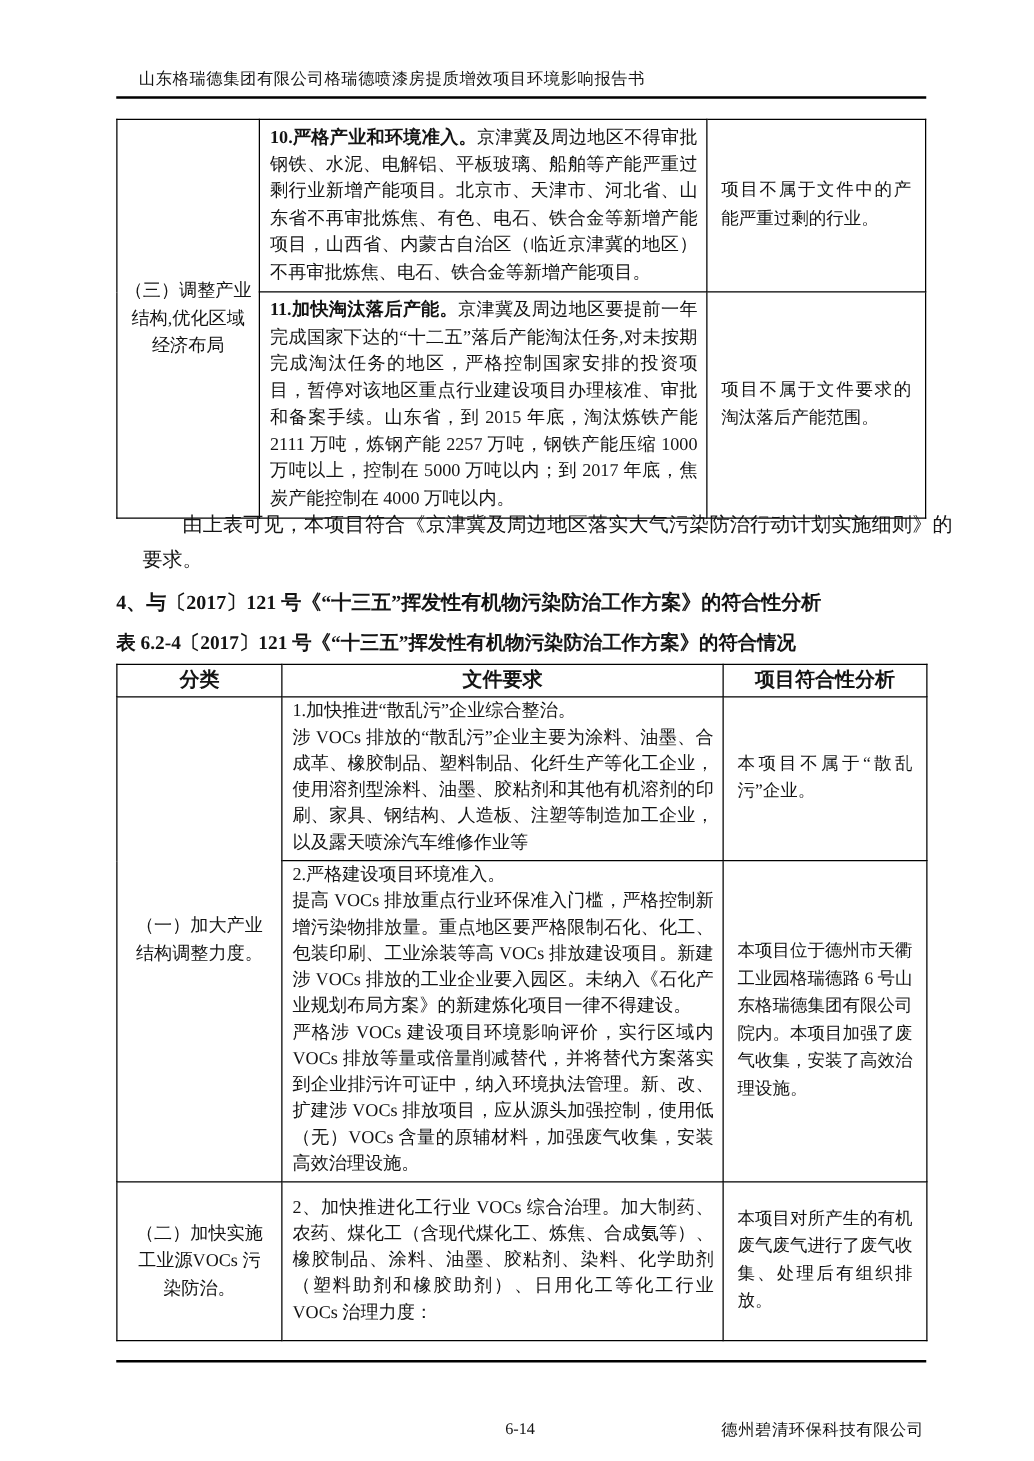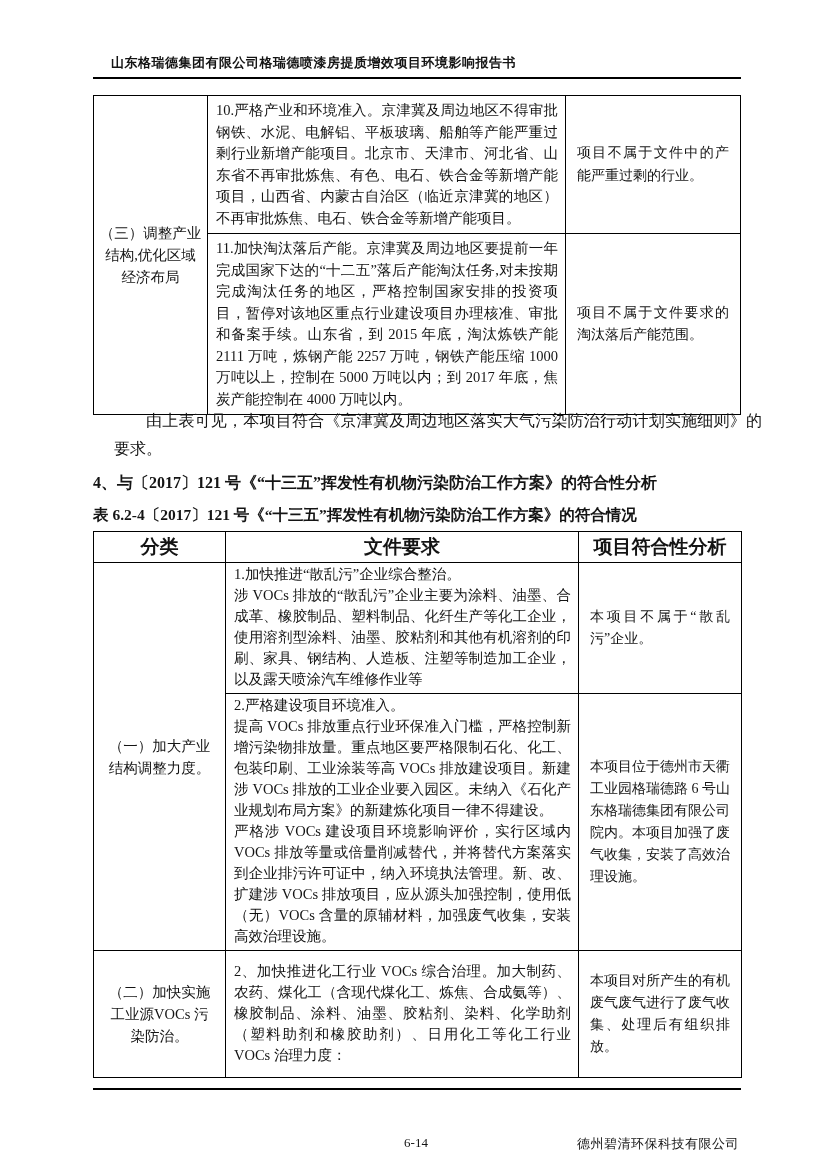--- a/index.html
+++ b/index.html
@@ -8,47 +8,47 @@
     position: relative;
     font-family: "Liberation Serif", "DejaVu Serif", serif;
     color: #141414;
     overflow: hidden;
   }
   .doc-header {
     position: absolute; top: 54px; left: 93px; width: 648px;
     display: flex; justify-content: space-between; align-items: flex-end;
     padding: 0 14px 5px 18px;
     border-bottom: 2.4px solid #000;
-    font-size: 13px; font-weight: 700; letter-spacing: 0.5px;
+    font-size: 13px; font-weight: 400; letter-spacing: 0.5px;
   }
   table { border-collapse: collapse; table-layout: fixed; background: #fff; }
   td, th { border: 1.6px solid #000; vertical-align: middle; }
   .t1 { position: absolute; top: 95px; left: 93px; width: 647px; }
   .t1 col.c1 { width: 114px; } .t1 col.c2 { width: 358px; } .t1 col.c3 { width: 175px; }
   .t2 { position: absolute; top: 531px; left: 93px; width: 648px; }
   .t2 col.c1 { width: 132px; } .t2 col.c2 { width: 353px; } .t2 col.c3 { width: 163px; }
   .cat {
     text-align: center; white-space: pre-line;
     font-size: 14.5px; line-height: 22px; padding: 2px 3px;
   }
   .req {
     text-align: justify; padding: 4px 7px 4px 8px;
     font-size: 14.5px; line-height: 21.5px;
   }
   .t2 .req { line-height: 21px; padding: 1px 7px 3px 8px; }
-  .req b { font-weight: normal; }
+  .req b { font-weight: bold; }
   .ana {
     text-align: justify; padding: 4px 11px;
     font-size: 14px; line-height: 22.5px;
   }
   .t2 .ana { line-height: 22px; }
   .t1 tr.r1 { height: 136px; } .t1 tr.r2 { height: 173px; }
   .t2 tr.hr0 { height: 25px; }
   .t2 tr.r1 { height: 126px; } .t2 tr.r2 { height: 256px; } .t2 tr.r3 { height: 127px; }
-  .t2 th { font-size: 19px; font-weight: bold; text-align: center; padding: 2px; }
+  .t2 th { font-size: 16px; font-weight: bold; text-align: center; padding: 2px; }
   .body-para {
     position: absolute; top: 407px; left: 93px; width: 648px;
     font-size: 16px; line-height: 28px; text-indent: 2em;
     text-align: justify;
     margin-left: 21px;
   }
   .sec-heading {
     position: absolute; top: 471px; left: 93px; width: 660px;
     font-size: 16px; font-weight: bold; line-height: 24px;
   }

